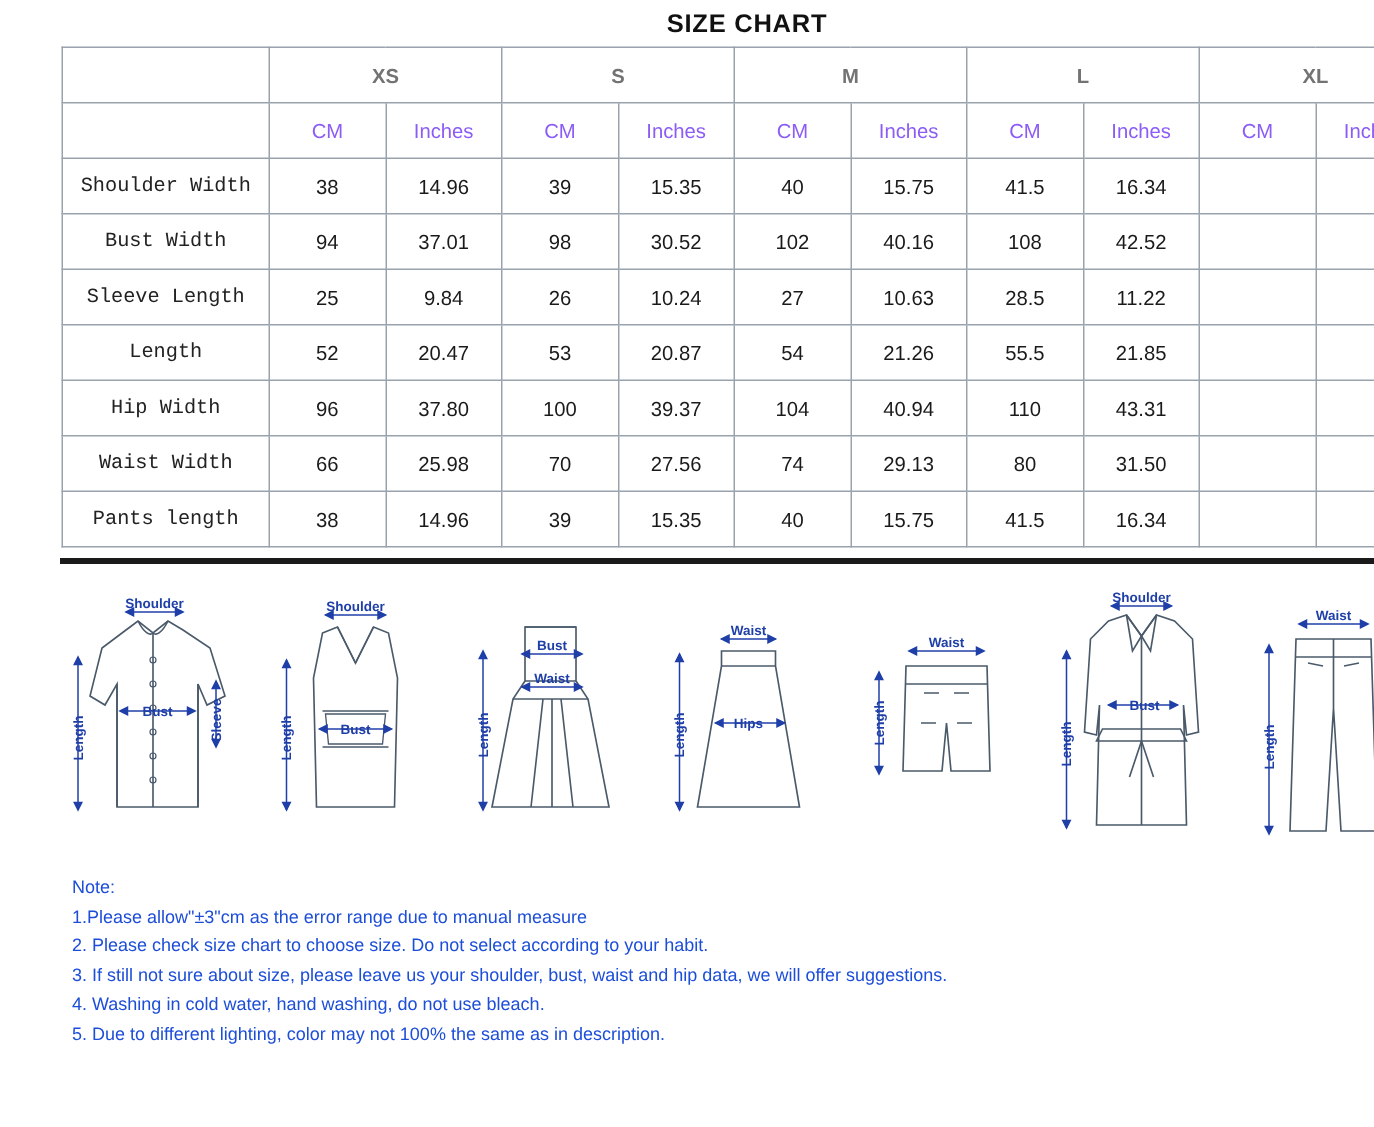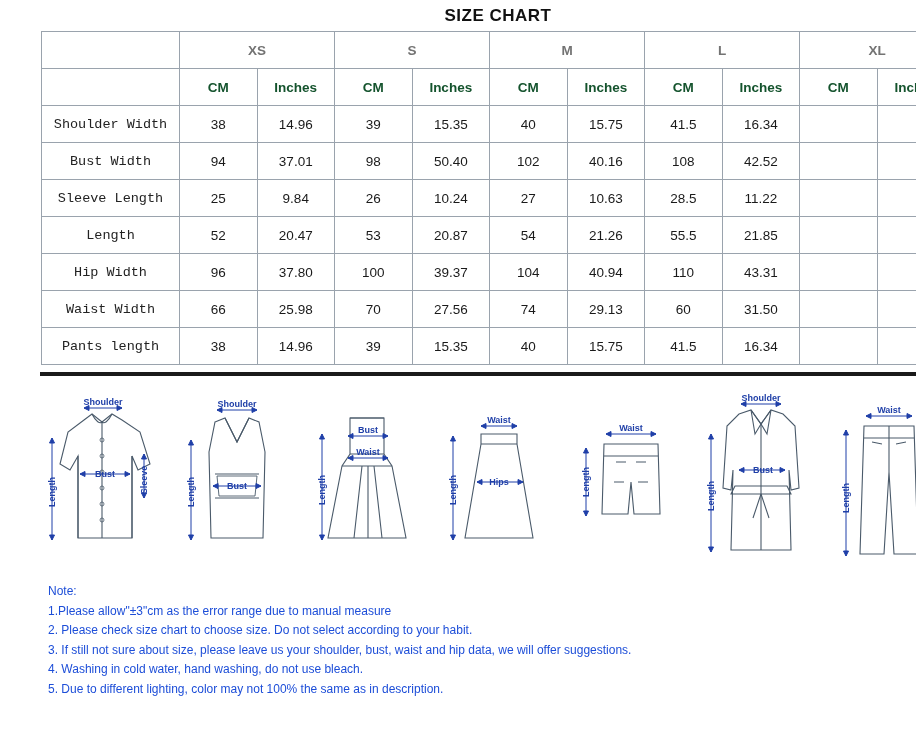--- a/index.html
+++ b/index.html
@@ -53,23 +53,23 @@
   }
   td.sizehdr {
     background: #dde3ea;
     font-size: 19px;
     font-weight: bold;
     color: #737373;
     height: 38px;
   }
   td.unit {
     background: #dde3ea;
-    font-weight: bold;
+    font-weight: normal;
     font-size: 13px;
-    color: #14532d;
+    color: #8b5cf6;
     height: 30px;
   }
   td.corner {
     background: #ffffff;
   }
   td.empty {
     background: #dde3ea;
   }
   td.cm {
     background: #dde3ea;
@@ -178,21 +178,21 @@
         <td class="inch">16.34</td>
         <td class="empty"></td>
         <td class="empty"></td>
       </tr>
 
       <tr>
         <td class="rowlabel">Bust Width</td>
         <td class="cm">94</td>
         <td class="inch">37.01</td>
         <td class="cm">98</td>
-        <td class="inch">50.40</td>
+        <td class="inch">30.52</td>
         <td class="cm">102</td>
         <td class="inch">40.16</td>
         <td class="cm">108</td>
         <td class="inch">42.52</td>
         <td class="empty"></td>
         <td class="empty"></td>
       </tr>
 
       <tr>
         <td class="rowlabel">Sleeve Length</td>
@@ -237,21 +237,21 @@
       </tr>
 
       <tr>
         <td class="rowlabel">Waist Width</td>
         <td class="cm">66</td>
         <td class="inch">25.98</td>
         <td class="cm">70</td>
         <td class="inch">27.56</td>
         <td class="cm">74</td>
         <td class="inch">29.13</td>
-        <td class="cm">60</td>
+        <td class="cm">80</td>
         <td class="inch">31.50</td>
         <td class="empty"></td>
         <td class="empty"></td>
       </tr>
 
       <tr>
         <td class="rowlabel">Pants length</td>
         <td class="cm">38</td>
         <td class="inch">14.96</td>
         <td class="cm">39</td>

